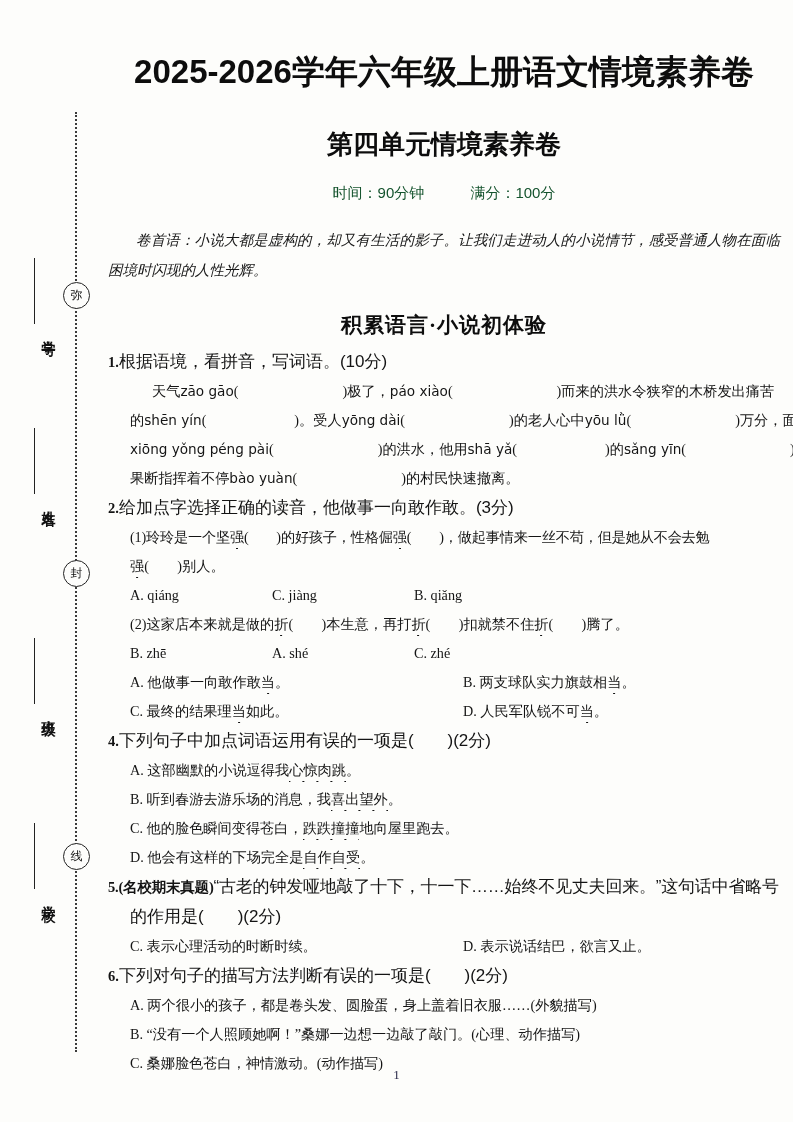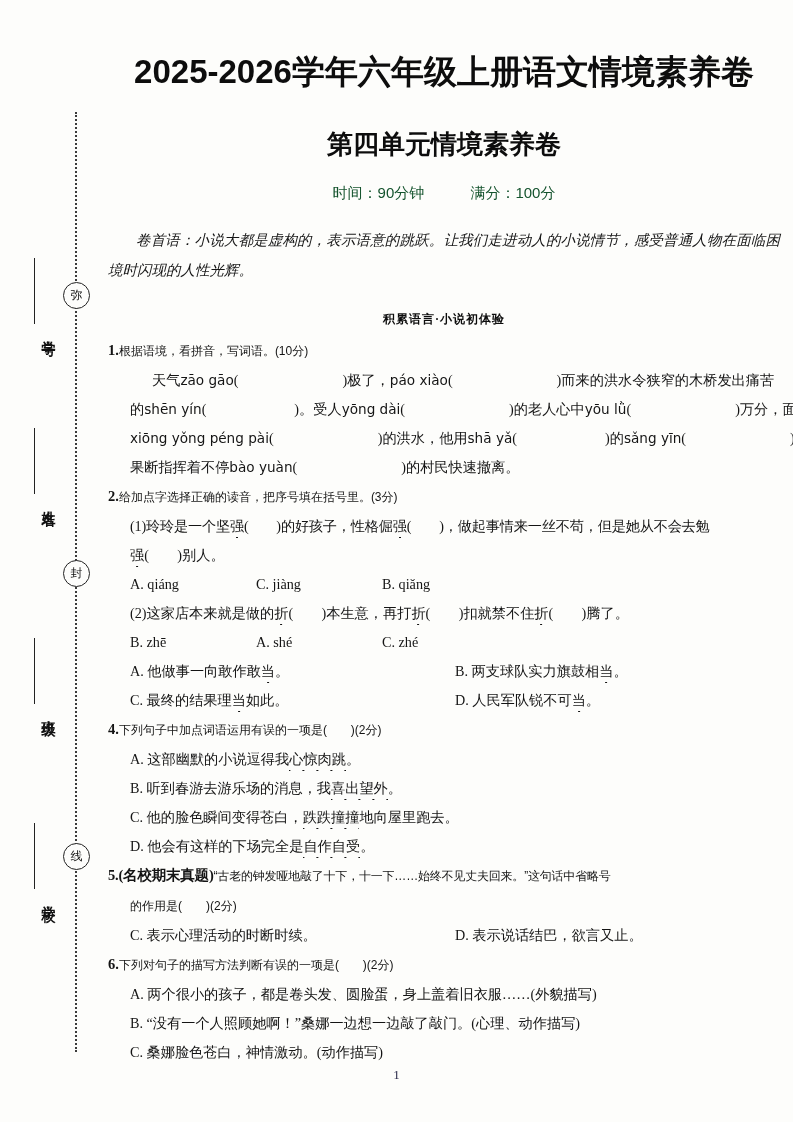--- a/index.html
+++ b/index.html
@@ -133,33 +133,33 @@
     color: #161616;
   }
 
   .section-head {
     margin: 0;
     padding-top: 26px;
     padding-bottom: 8px;
     text-align: center;
     font-family: "Liberation Serif", serif;
     font-weight: 700;
-    font-size: 12px;
+    font-size: 21px;
     letter-spacing: 1px;
     color: #0d0d0d;
   }
 
   .q {
     font-size: 14.2px;
     line-height: 29px;
     color: #141414;
   }
   .q-stem {
     font-family: "Liberation Sans", sans-serif;
-    font-size: 12px;
+    font-size: 17px;
   }
   .q-num {
     font-weight: 700;
     font-family: "Liberation Serif", serif;
     font-size: 14.5px;
   }
   .line {
     white-space: nowrap;
     line-height: 29px;
   }
@@ -170,20 +170,21 @@
   .py {
     font-family: "DejaVu Sans", sans-serif;
     font-size: 13.6px;
   }
   .blank-l { display: inline-block; width: 88px; }
   .blank-xl { display: inline-block; width: 104px; }
 
   .opts {
     display: flex;
     line-height: 29px;
+    gap: 16px;
   }
   .opt-a, .opt-c { width: 126px; }
   .opt-half { width: 330px; }
 
   .dotted-u {
     position: relative;
   }
   .dotted-u::after {
     content: "";
     position: absolute;
@@ -242,37 +243,37 @@
 <div class="page">
 
   <h1 class="doc-title">2025-2026学年六年级上册语文情境素养卷</h1>
   <h2 class="doc-subtitle">第四单元情境素养卷</h2>
 
   <div class="meta-row">
     <span class="m1">时间：90分钟</span>
     <span class="m2">满分：100分</span>
   </div>
 
-  <p class="preface">卷首语：小说大都是虚构的，表示语意的跳跃。让我们走进动人的小说情节，感受普通人物在面临困境时闪现的人性光辉。</p>
+  <p class="preface">卷首语：小说大都是虚构的，却又有生活的影子。让我们走进动人的小说情节，感受普通人物在面临困境时闪现的人性光辉。</p>
 
   <div class="section-head">积累语言·小说初体验</div>
 
   <div class="q">
     <div class="line">
       <span class="q-num">1.</span><span class="q-stem">根据语境，看拼音，写词语。(10分)</span>
     </div>
     <div class="line indent2" id="q1l0"><span>天气</span><span class="py">zāo gāo</span><span>(</span><span class="blank-xl"></span><span>)</span><span>极了，</span><span class="py">páo xiào</span><span>(</span><span class="blank-xl"></span><span>)</span><span>而来的洪水令狭窄的木桥发出痛苦</span></div>
     <div class="line indent1" id="q1l1"><span>的</span><span class="py">shēn yín</span><span>(</span><span class="blank-l"></span><span>)</span><span>。受人</span><span class="py">yōng dài</span><span>(</span><span class="blank-xl"></span><span>)</span><span>的老人心中</span><span class="py">yōu lǜ</span><span>(</span><span class="blank-xl"></span><span>)</span><span>万分，面对</span></div>
     <div class="line indent1" id="q1l2"><span class="py">xiōng yǒng péng pài</span><span>(</span><span class="blank-xl"></span><span>)</span><span>的洪水，他用</span><span class="py">shā yǎ</span><span>(</span><span class="blank-l"></span><span>)</span><span>的</span><span class="py">sǎng yīn</span><span>(</span><span class="blank-xl"></span><span>)</span></div>
     <div class="line indent1" id="q1l3"><span>果断指挥着不停</span><span class="py">bào yuàn</span><span>(</span><span class="blank-xl"></span><span>)</span><span>的村民快速撤离。</span></div>
   </div>
 
   <div class="q">
     <div class="line">
-      <span class="q-num">2.</span><span class="q-stem">给加点字选择正确的读音，把序号填在括号里。(3分)</span>
+      <span class="q-num">2.</span><span class="q-stem">给加点字选择正确的读音，他做事一向敢作敢。(3分)</span>
     </div>
     <div class="line indent1 tight">
       <span>(1)玲玲是一个坚</span><span class="dotted-u">强</span><span>(　　)的好孩子，性格倔</span><span class="dotted-u">强</span><span>(　　)，做起事情来一丝不苟，但是她从不会去勉</span>
     </div>
     <div class="line indent1">
       <span class="dotted-u">强</span><span>(　　)别人。</span>
     </div>
     <div class="line indent1 opts">
       <span class="opt-a">A. qiáng</span>
       <span class="opt-a">C. jiàng</span>

